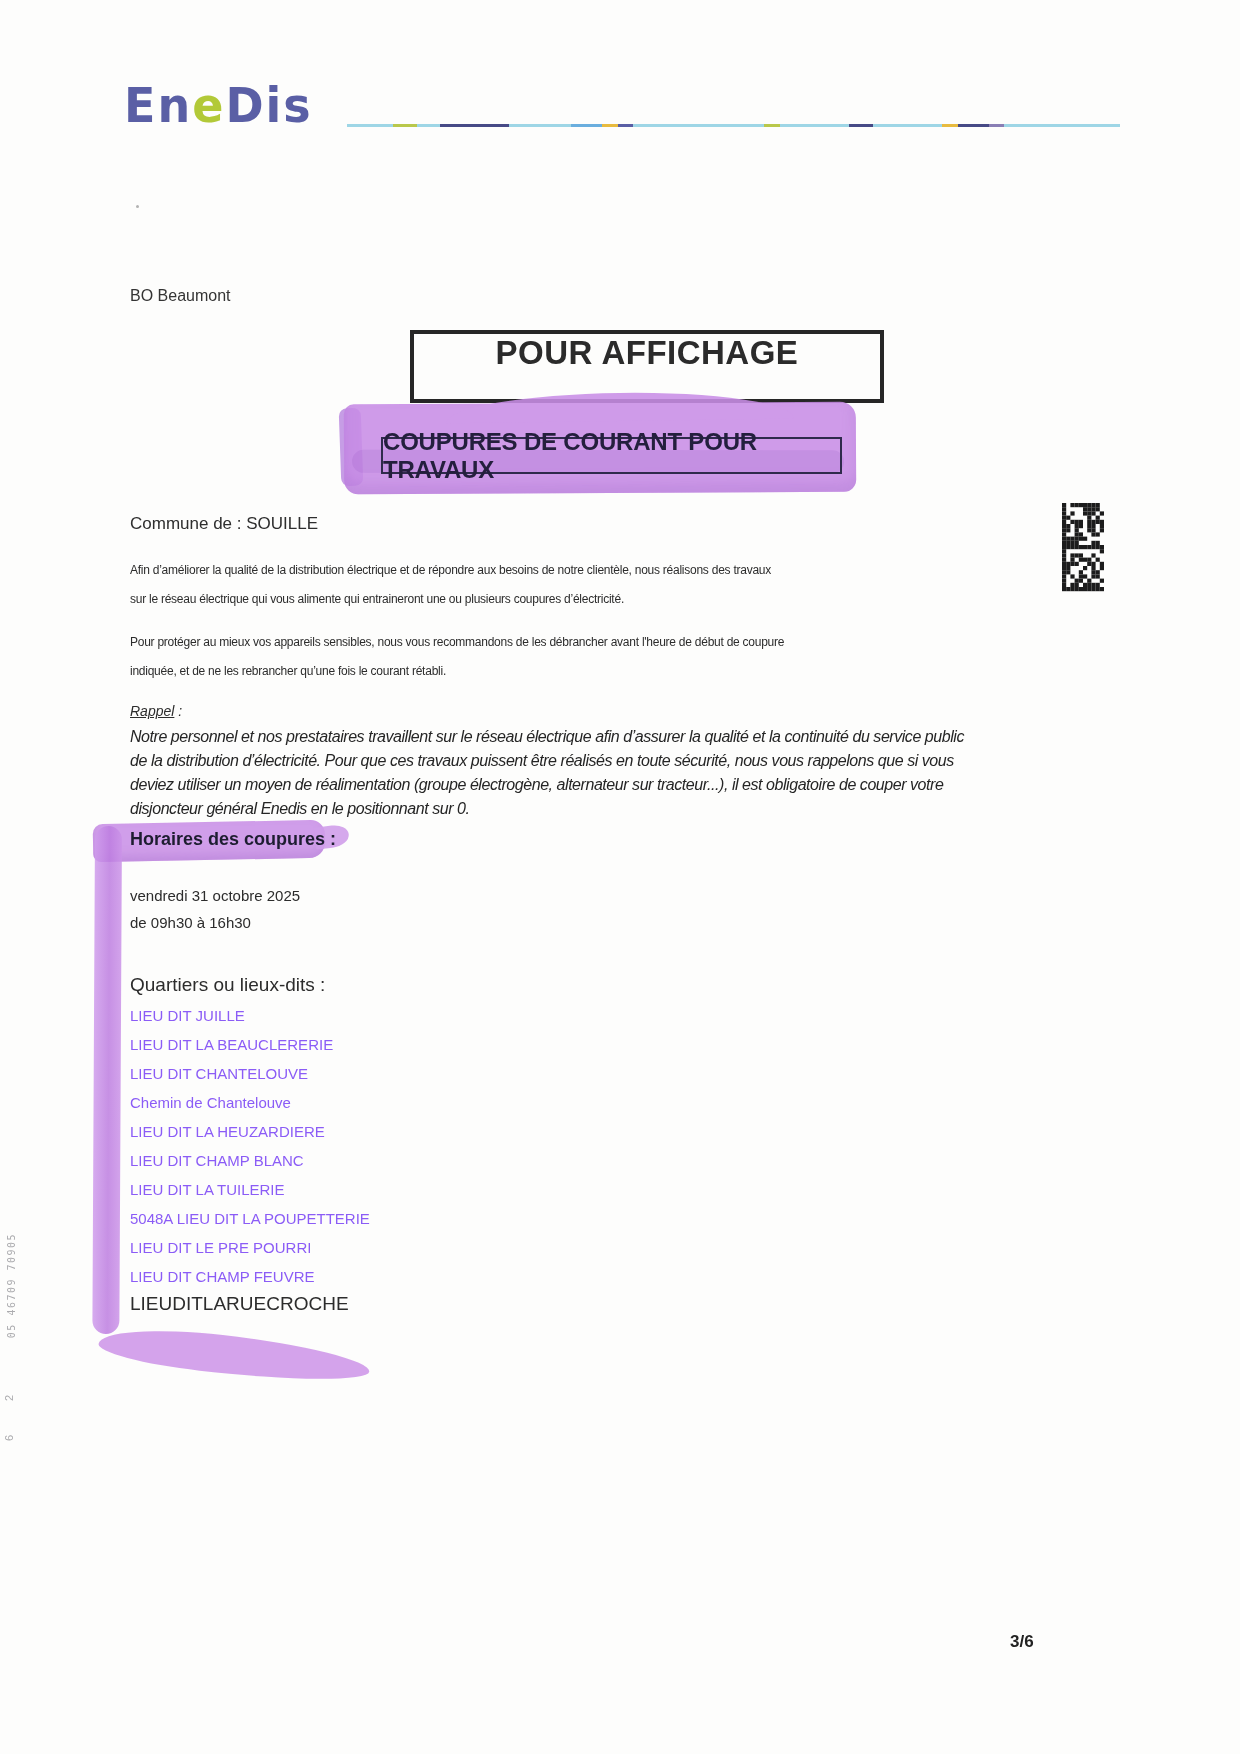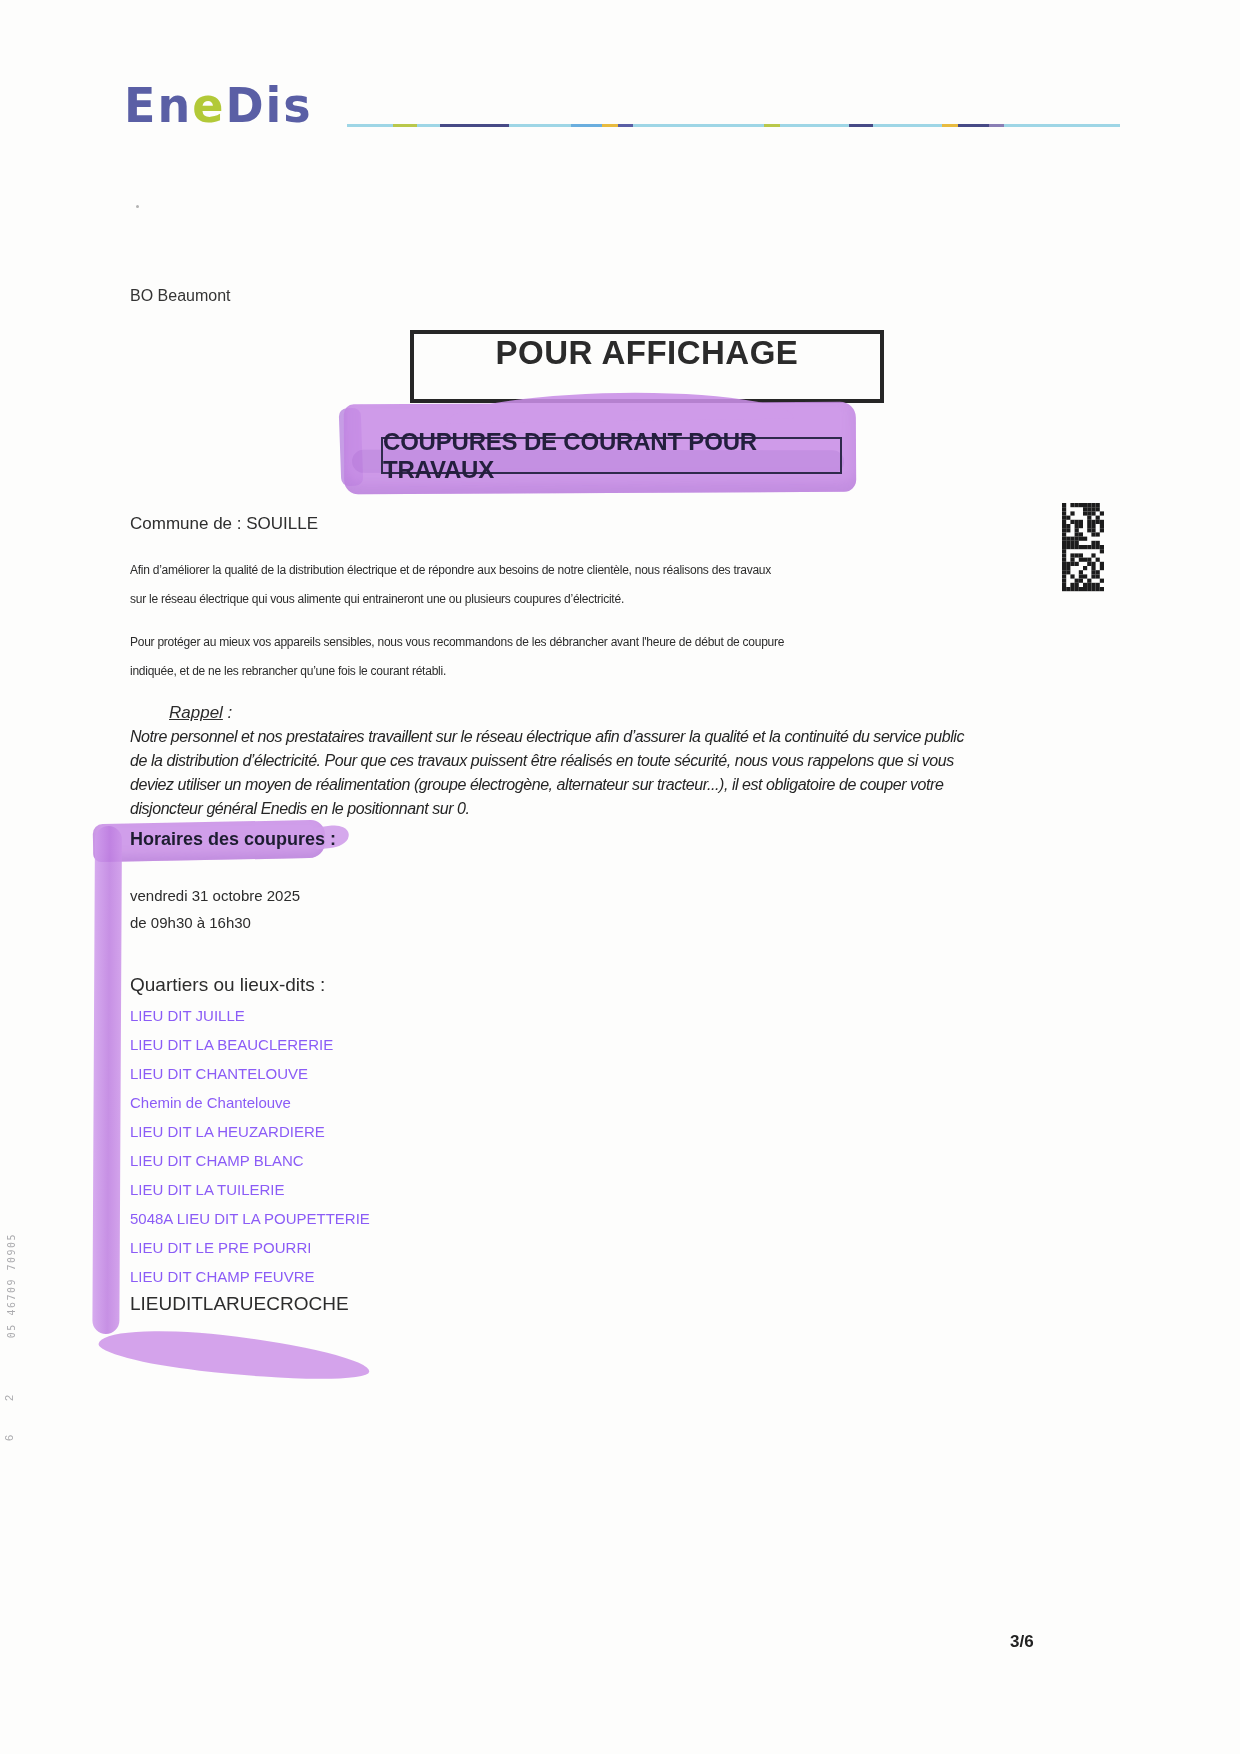--- a/index.html
+++ b/index.html
@@ -63,21 +63,21 @@
   }
   .title-text { font-size:24px; font-weight:bold; color:#241f3d; letter-spacing:-0.2px; }
 
   
   .commune { left:130px; top:514px; font-size:17px; }
   .para { left:130px; width:900px; font-size:12px; line-height:29px; letter-spacing:-0.25px; color:#2c2c2c; }
   .para div { white-space:nowrap; }
   .para1 { top:556px; }
   .para2 { top:628px; }
 
-  .rappel-label { left:130px; top:703px; font-size:17px; font-style:italic; color:#2c2c2c;margin-left:39px; }
+  .rappel-label { left:130px; top:703px; font-size:14px; font-style:italic; color:#2c2c2c; }
   .rappel-label .u { text-decoration:underline; }
   .rappel {
     left:130px; top:725px; width:930px; font-size:16px; font-style:italic;
     line-height:24px; letter-spacing:-0.45px; color:#252525;
   }
   .rappel div { white-space:nowrap; }
 
   
   .hl-horaires {
     left:93px; top:822px; width:232px; height:38px;

